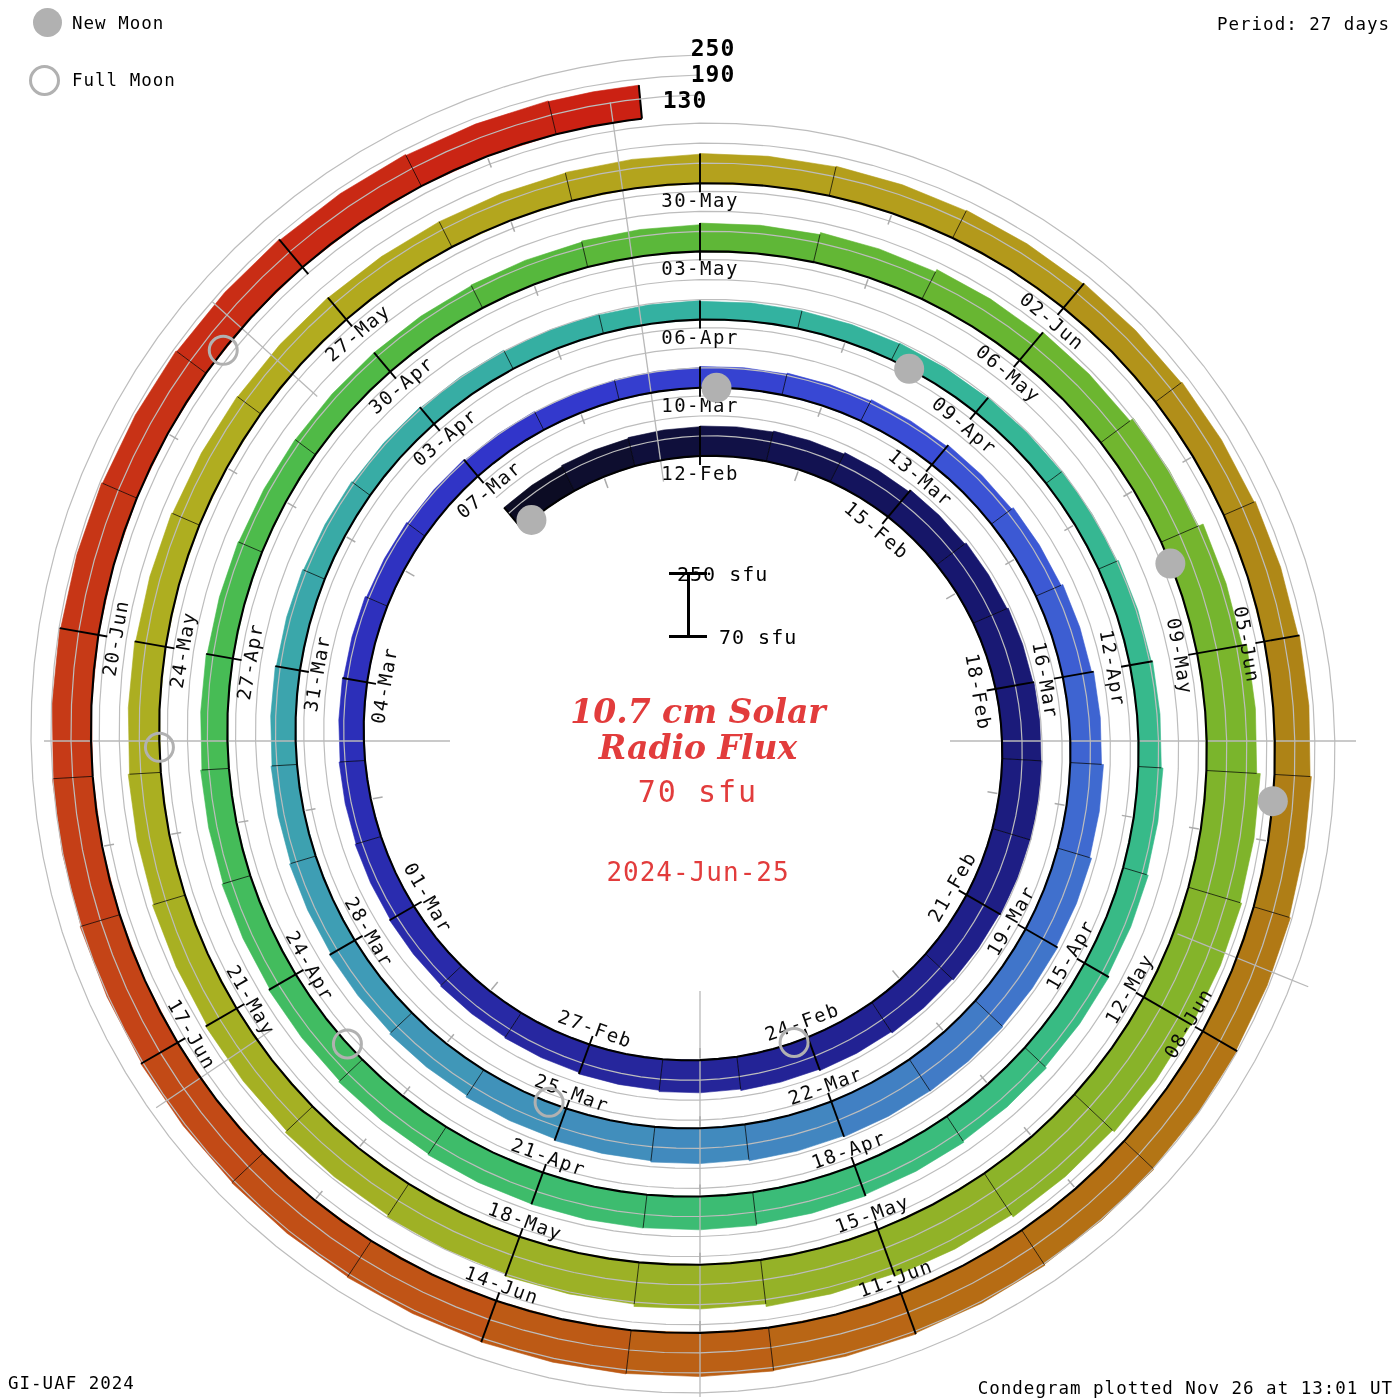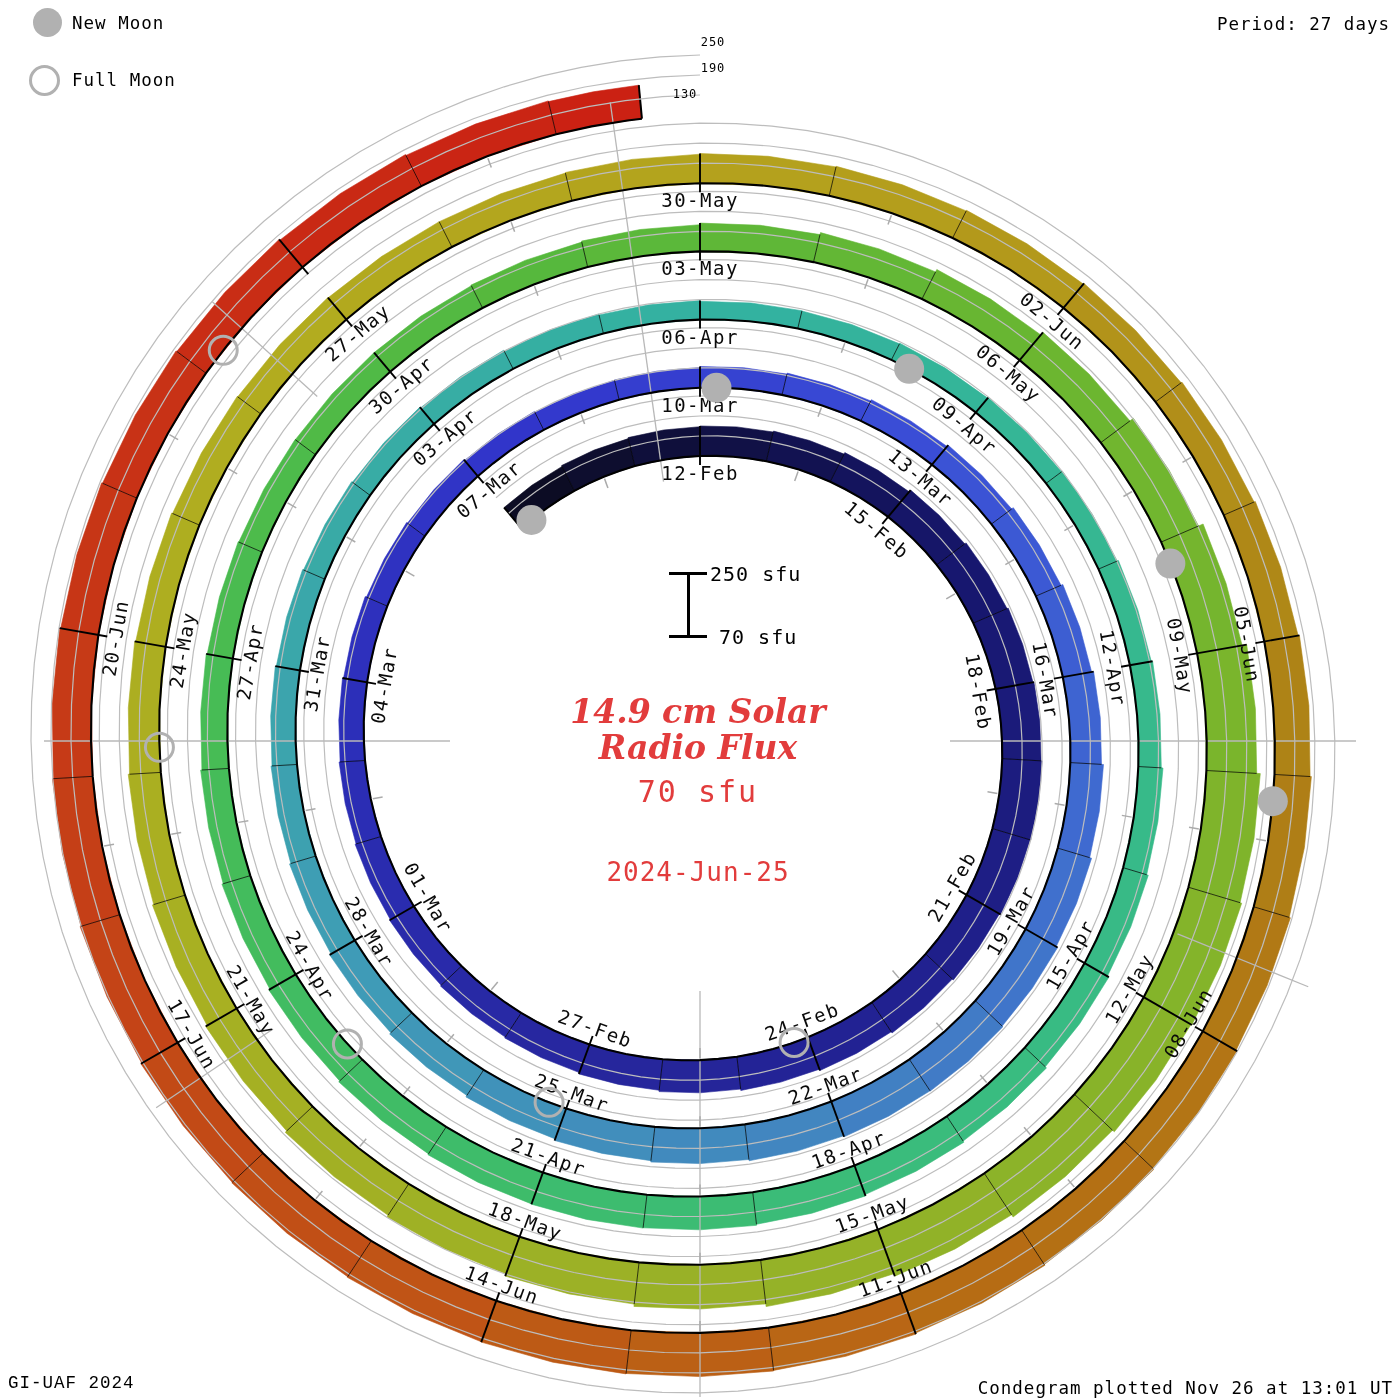--- a/index.html
+++ b/index.html
@@ -6,21 +6,21 @@
   #stage{position:relative;width:1400px;height:1400px;background:#ffffff;overflow:hidden;
          font-family:"DejaVu Sans Mono","Liberation Mono",monospace;color:#000;}
   #spiral-svg{position:absolute;left:0;top:0;}
   
   .legend-row{position:absolute;left:0;top:0;}
   .moon-disc{position:absolute;width:29px;height:29px;border-radius:50%;background:#b1b1b1;}
   .moon-ring{position:absolute;width:25px;height:25px;border-radius:50%;border:3px solid #b1b1b1;background:transparent;}
   .legend-label{position:absolute;font-size:17.5px;letter-spacing:1px;white-space:nowrap;}
   .corner-text{position:absolute;font-size:17.5px;letter-spacing:1px;white-space:nowrap;}
   
-  .rad-label{position:absolute;transform:translateX(-50%);font-size:12px;font-weight:normal;letter-spacing:1px;}
+  .rad-label{position:absolute;transform:translateX(-50%);font-size:23px;font-weight:bold;letter-spacing:1px;}
   
   .center-title{position:absolute;left:448px;top:694px;width:500px;text-align:center;
     font-family:"DejaVu Serif","Liberation Serif",serif;font-style:italic;font-weight:bold;
     font-size:33px;line-height:36px;white-space:nowrap;}
   .center-sfu{position:absolute;left:448px;top:774px;width:500px;text-align:center;
     font-size:30px;letter-spacing:2px;}
   .center-latest{position:absolute;left:398px;top:858px;width:600px;text-align:center;
     font-size:26px;line-height:29px;letter-spacing:1px;}
   
   .sb-line{position:absolute;background:#000;}
@@ -439,37 +439,37 @@
     </svg>
 
   <div class="legend-row">
     <span class="moon-disc" style="left:33px;top:8px;"></span>
     <span class="legend-label" style="left:72px;top:13px;">New Moon</span>
     <span class="moon-ring" style="left:29px;top:65px;"></span>
     <span class="legend-label" style="left:72px;top:70px;">Full Moon</span>
   </div>
 
   <div class="corner-text" style="right:10px;top:14px;text-align:right;">Period: 27 days</div>
-  <div class="corner-text" style="left:8px;top:1373px;font-family:Liberation Mono, monospace;">GI-UAF 2024</div>
+  <div class="corner-text" style="left:8px;top:1373px;">GI-UAF 2024</div>
   <div class="corner-text" style="right:7px;top:1378px;text-align:right;">Condegram plotted Nov 26 at 13:01 UT</div>
 
   <div class="rad-label" style="left:713px;top:35px;">250</div>
   <div class="rad-label" style="left:713px;top:61px;">190</div>
   <div class="rad-label" style="left:685px;top:87px;">130</div>
 
   <div>
     <span class="sb-line" style="left:687px;top:572px;width:3px;height:66px;"></span>
     <span class="sb-line" style="left:669px;top:572px;width:38px;height:3px;"></span>
     <span class="sb-line" style="left:669px;top:635px;width:38px;height:3px;"></span>
-    <span class="sb-label" style="left:710px;top:562px;">250 sfu</span>
+    <span class="sb-label" style="left:677px;top:562px;">250 sfu</span>
     <span class="sb-label" style="left:719px;top:625px;">70 sfu</span>
   </div>
 
   <div class="center-title" style="color:#e23c3c;">
-    <div>14.9 cm Solar</div>
+    <div>10.7 cm Solar</div>
     <div>Radio Flux</div>
   </div>
   <div class="center-sfu" style="color:#e23c3c;">70 sfu</div>
   <div class="center-latest" style="color:#e23c3c;">
     <div>2024-Jun-25</div>
   </div>
 
 </div>
 
 </body></html>

